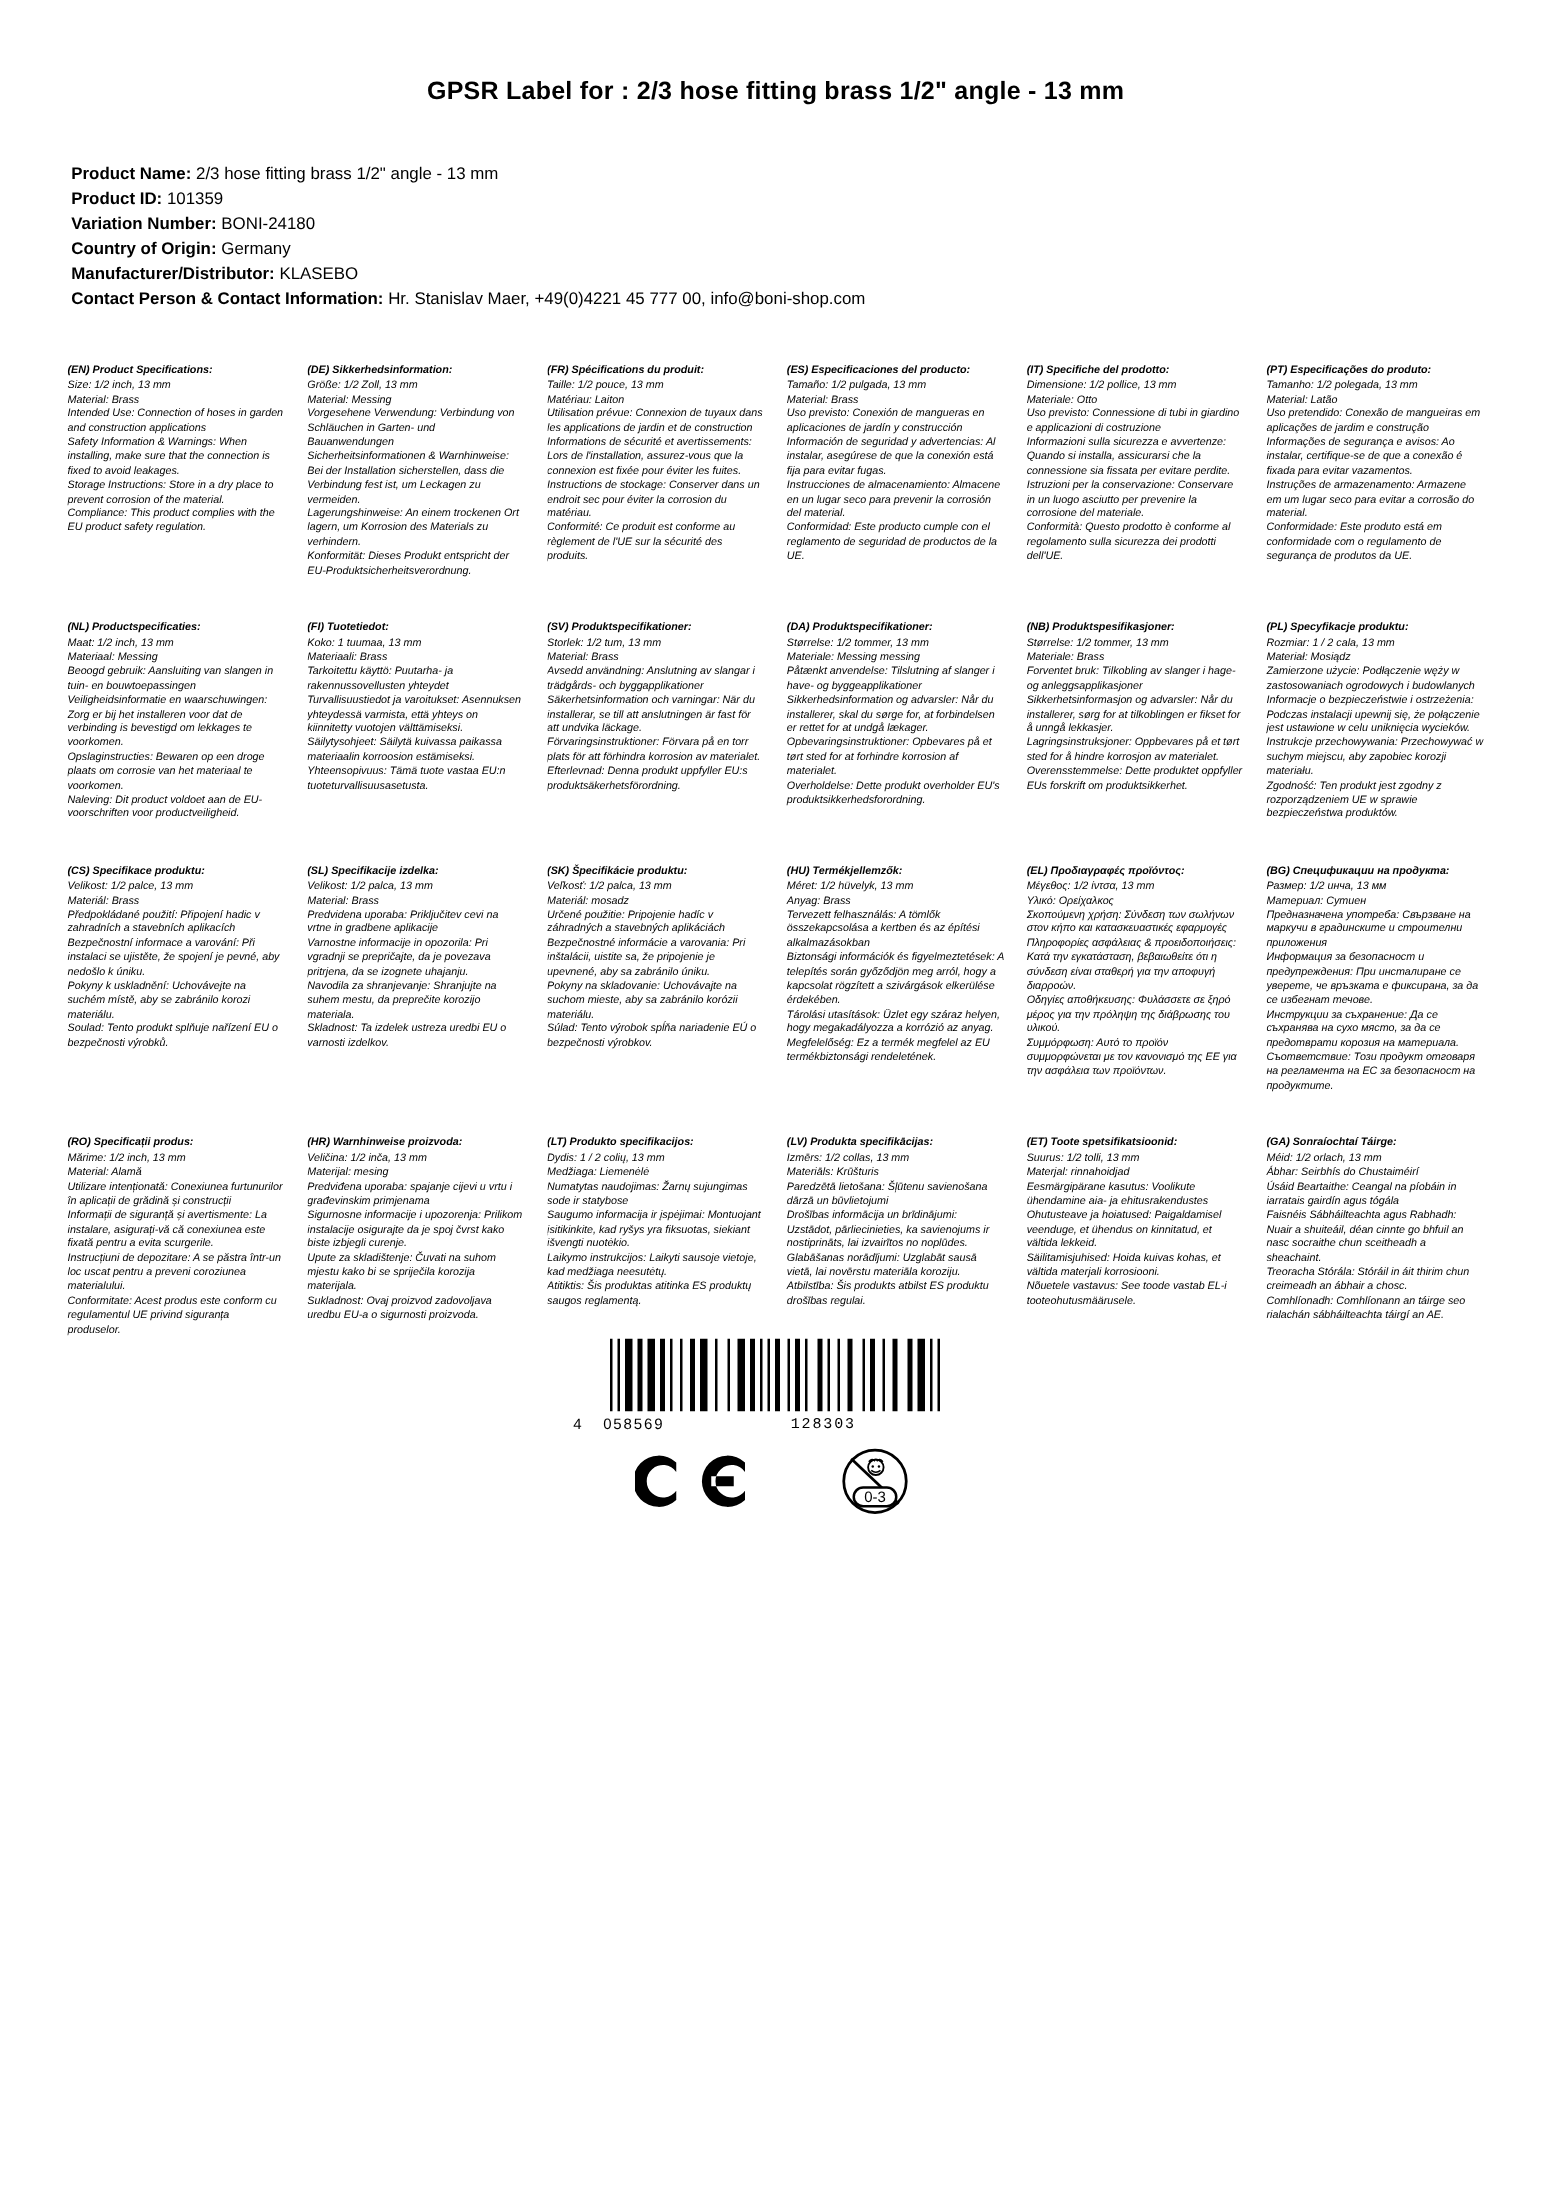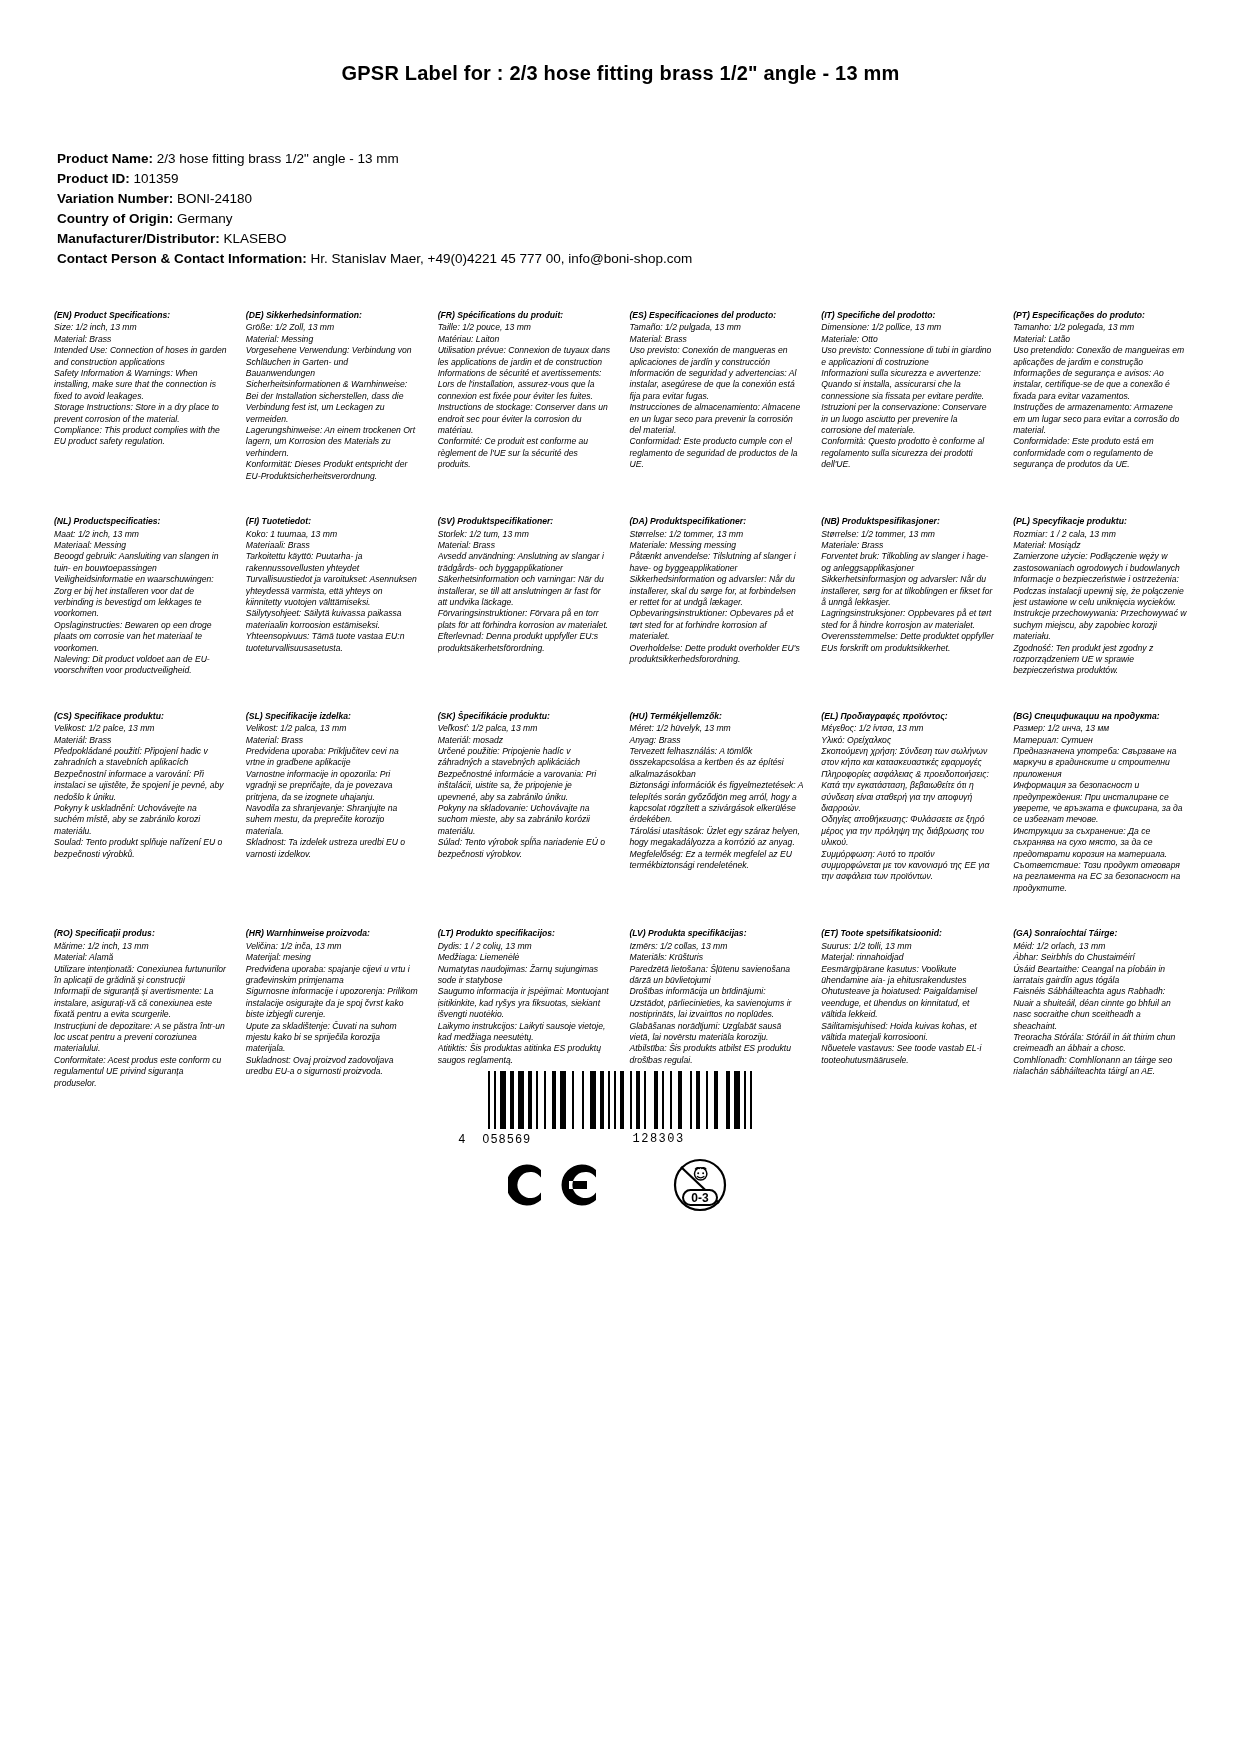--- a/index.html
+++ b/index.html
@@ -22,21 +22,21 @@
     position: relative;
   }
   .doc-title {
     text-align: center;
     font-size: 20px;
     font-weight: bold;
     margin: 14px 0 0 0;
     letter-spacing: 0.2px;
   }
   .meta {
-    margin-top: 64px;
+    margin-top: 44px;
     margin-left: 3px;
     font-size: 13.5px;
     line-height: 19px;
   }
   .meta .row {
     margin-bottom: 1px;
     white-space: nowrap;
   }
   .meta .lbl {
     font-weight: bold;
@@ -100,21 +100,20 @@
   .bc-digits span { display: inline-block; }
   .bc-left { width: 24px; text-align: left; }
   .bc-mid { width: 150px; text-align: left; }
   .bc-right { width: 150px; text-align: left; font-family: Liberation Mono, monospace; }
   .marks {
     display: flex;
     justify-content: center;
     align-items: center;
     gap: 66px;
     margin-top: 12px;
-    font-weight: bold;
   }
   .ce {
     font-size: 0;
     line-height: 0;
   }
   .ce svg { display: block; }
   .age svg { display: block; }
   .footer-inner {
     display: flex;
     flex-direction: column;

